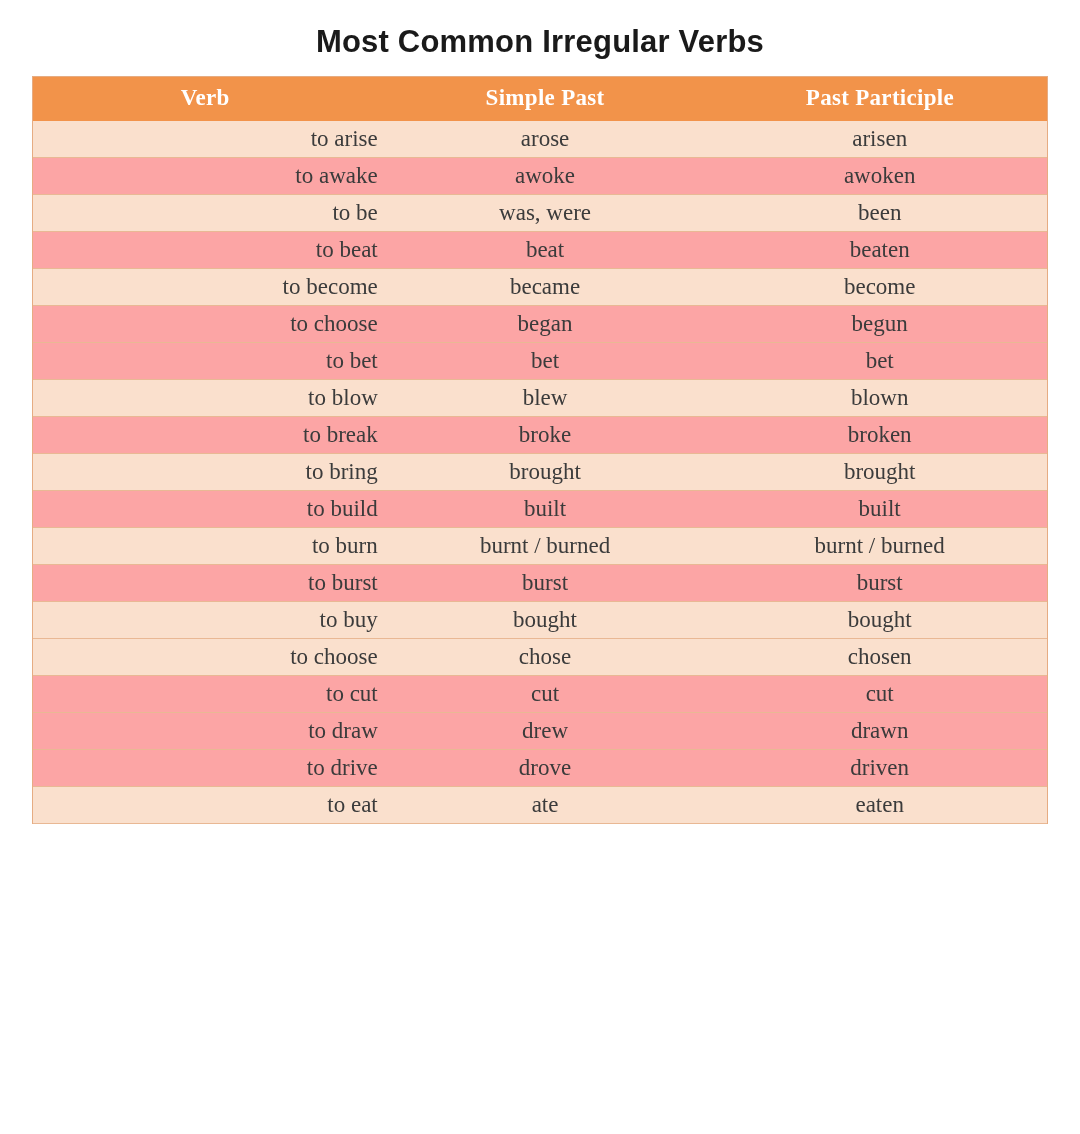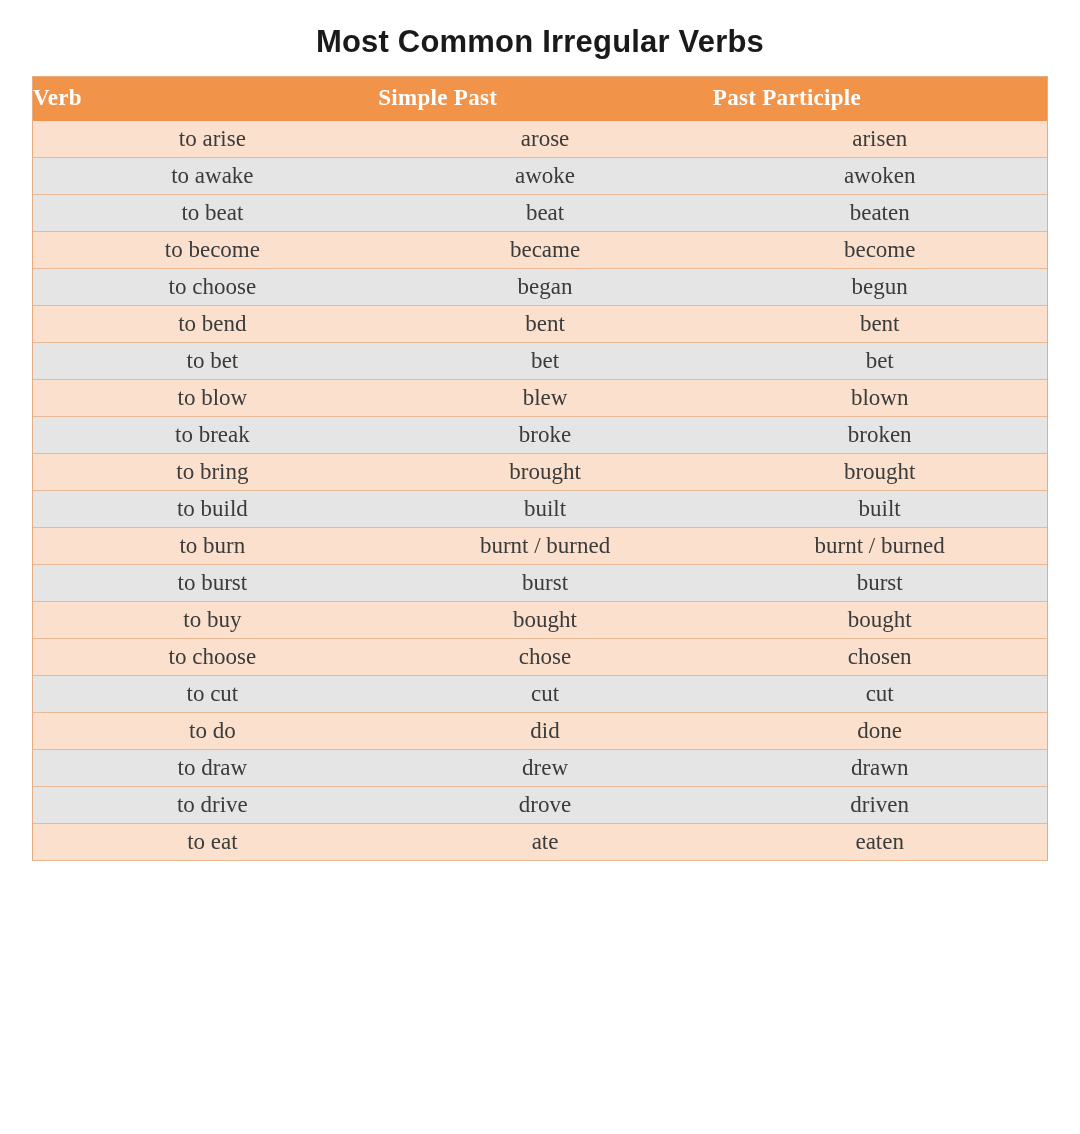--- a/index.html
+++ b/index.html
@@ -41,41 +41,41 @@
     border-collapse: collapse;
     table-layout: fixed;
   }
   table.verbs thead th {
     background: #f2934a;
     color: #ffffff;
     font-family: "Liberation Serif", serif;
     font-weight: bold;
     font-size: 23px;
     padding: 8px 0 10px 0;
-    text-align: left;
+    text-align: center;
     border-right: 1px solid #f2934a;
     letter-spacing: 0.3px;
   }
   table.verbs thead th:last-child { border-right: none; }
   table.verbs tbody td {
     font-size: 23px;
     color: #3b3b3b;
     height: 36px;
     padding: 0;
     border-bottom: 1px solid #e9b894;
     text-align: center;
     vertical-align: middle;
     line-height: 1.1;
   }
   table.verbs tbody td.verb-col {
-    text-align: center;
+    text-align: right;
     padding-left: 14px;
   }
   table.verbs tbody tr.odd td { background: #fae0cd; }
-  table.verbs tbody tr.even td { background: #e5e5e5; }
+  table.verbs tbody tr.even td { background: #fca5a5; }
   col.c1 { width: 34%; }
   col.c2 { width: 33%; }
   col.c3 { width: 33%; }
 </style>
 </head>
 <body>
 
 <div class="page">
 
   <div class="title">Most Common Irregular Verbs</div>
@@ -98,39 +98,39 @@
           <tr class="odd">
             <td class="verb-col">to arise</td>
             <td>arose</td>
             <td>arisen</td>
           </tr>
           <tr class="even">
             <td class="verb-col">to awake</td>
             <td>awoke</td>
             <td>awoken</td>
           </tr>
+          <tr class="odd">
+            <td class="verb-col">to be</td>
+            <td>was, were</td>
+            <td>been</td>
+          </tr>
           <tr class="even">
             <td class="verb-col">to beat</td>
             <td>beat</td>
             <td>beaten</td>
           </tr>
           <tr class="odd">
             <td class="verb-col">to become</td>
             <td>became</td>
             <td>become</td>
           </tr>
           <tr class="even">
             <td class="verb-col">to choose</td>
             <td>began</td>
             <td>begun</td>
-          </tr>
-          <tr class="odd">
-            <td class="verb-col">to bend</td>
-            <td>bent</td>
-            <td>bent</td>
           </tr>
           <tr class="even">
             <td class="verb-col">to bet</td>
             <td>bet</td>
             <td>bet</td>
           </tr>
           <tr class="odd">
             <td class="verb-col">to blow</td>
             <td>blew</td>
             <td>blown</td>
@@ -168,25 +168,20 @@
           <tr class="odd">
             <td class="verb-col">to choose</td>
             <td>chose</td>
             <td>chosen</td>
           </tr>
           <tr class="even">
             <td class="verb-col">to cut</td>
             <td>cut</td>
             <td>cut</td>
           </tr>
-          <tr class="odd">
-            <td class="verb-col">to do</td>
-            <td>did</td>
-            <td>done</td>
-          </tr>
           <tr class="even">
             <td class="verb-col">to draw</td>
             <td>drew</td>
             <td>drawn</td>
           </tr>
           <tr class="even">
             <td class="verb-col">to drive</td>
             <td>drove</td>
             <td>driven</td>
           </tr>

